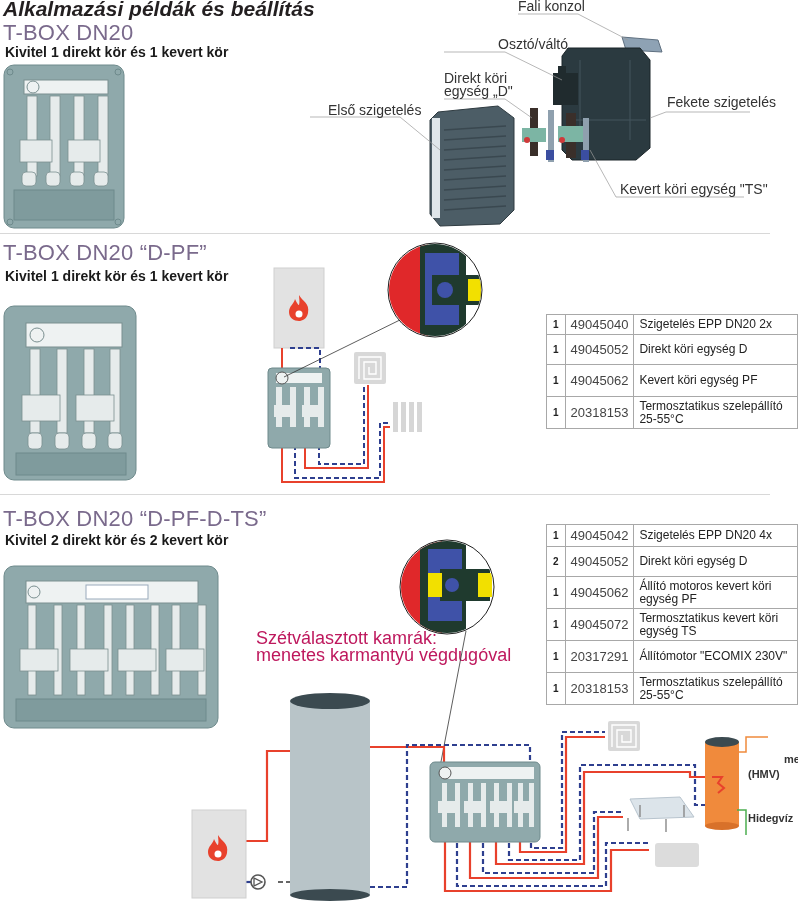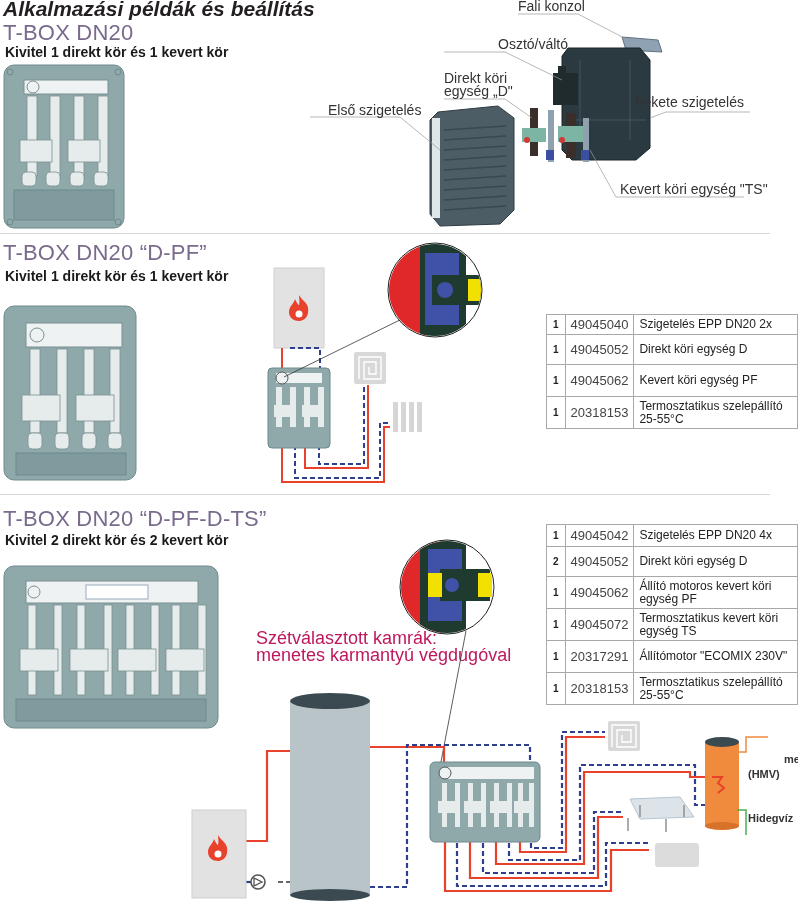--- a/index.html
+++ b/index.html
@@ -97,21 +97,21 @@
     <polyline points="10,117 100,117 140,150"></polyline>
     <polyline points="450,112 366,112 350,118"></polyline>
     <polyline points="444,197 316,197 290,150"></polyline>
   </g>
 </svg>
 <div class="abs callout" style="left:518px;top:0px;">Fali konzol</div>
 <div class="abs callout" style="left:470px;top:38px;margin-left:28px;">Osztó/váltó</div>
 <div class="abs callout" style="left:444px;top:72px;">Direkt köri</div>
 <div class="abs callout" style="left:444px;top:85px;">egység „D"</div>
 <div class="abs callout" style="left:313px;top:104px;margin-left:15px;">Első szigetelés</div>
-<div class="abs callout" style="left:635px;top:96px;">Fekete szigetelés</div>
+<div class="abs callout" style="left:667px;top:96px;">Fekete szigetelés</div>
 <div class="abs callout" style="left:620px;top:183px;">Kevert köri egység "TS"</div>
 
 <div class="abs divider" style="top:233px;"></div>
 
 <div class="abs sec-title" style="left:3px;top:240px;">T-BOX DN20 “D-PF”</div>
 <div class="abs sec-sub" style="left:5px;top:268px;">Kivitel 1 direkt kör és 1 kevert kör</div>
 
 <svg style="left:0;top:303px;" width="140" height="180">
   <rect x="4" y="3" width="132" height="174" rx="10" fill="#8fa9ab" stroke="#6e8a8c"></rect>
   <rect x="26" y="20" width="96" height="24" fill="#eef2f2" stroke="#7a8f90"></rect>

